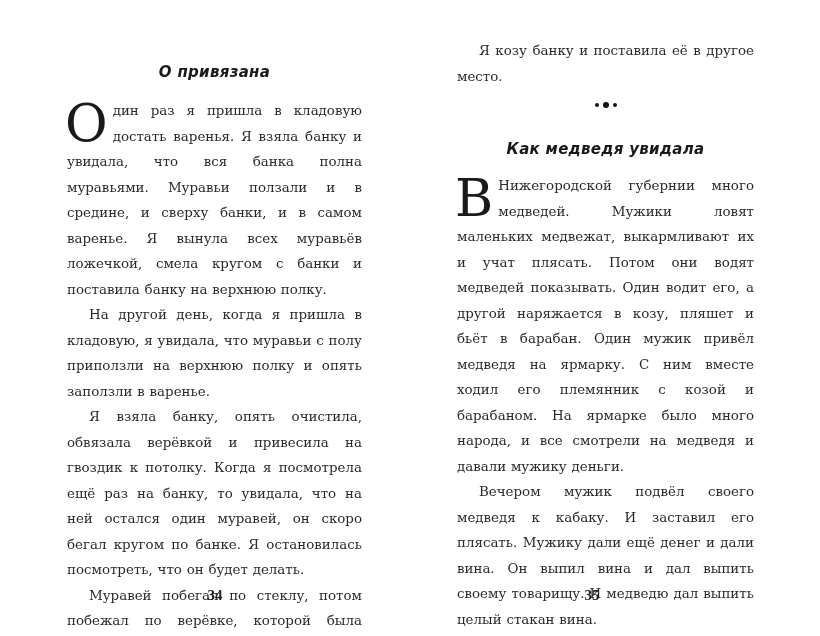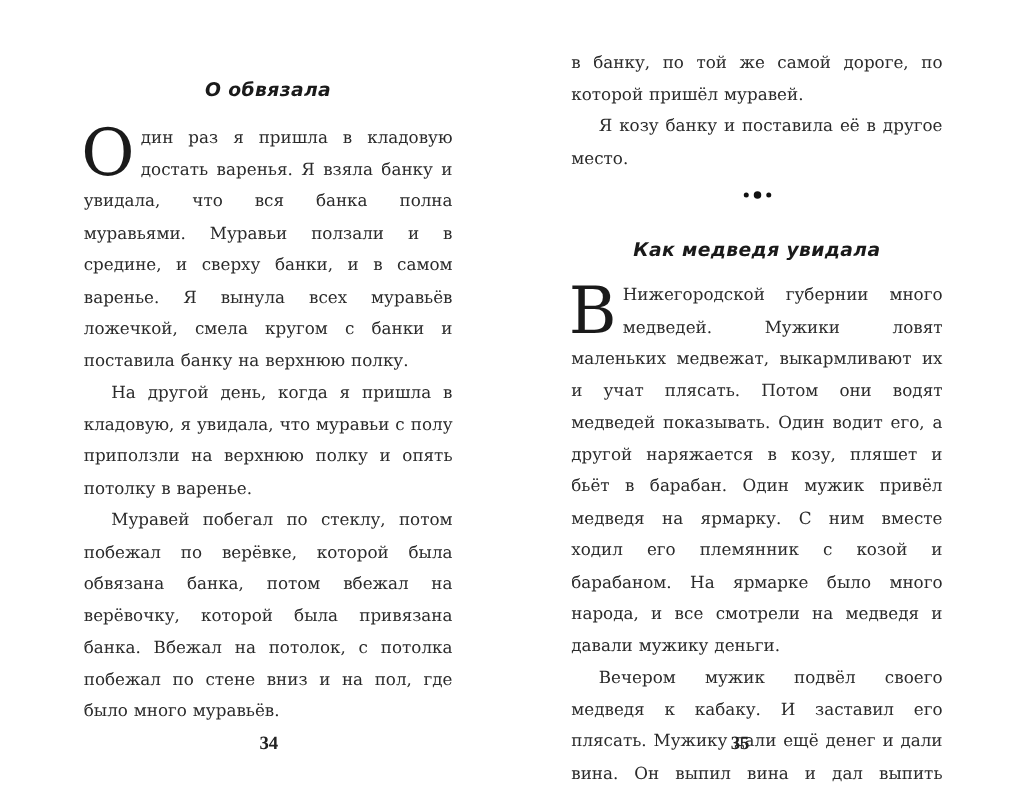--- a/index.html
+++ b/index.html
@@ -42,32 +42,32 @@
     font-family:Liberation Serif, serif; font-weight:bold; font-size:15px; color:#222;
   }
   .page.left .pagenum { left:195px; }
   .page.right .pagenum { left:162px;text-align:center; }
 </style>
 </head>
 <body>
 
 <div class="page left">
   <div class="col">
-    <h2 class="title">О обвязала</h2>
+    <h2 class="title">О привязана</h2>
     <p class="para drop"><span class="dropcap">О</span><span>дин раз я пришла в кладовую достать варенья. Я взяла банку и увидала, что вся банка полна муравьями. Муравьи ползали и в средине, и сверху банки, и в самом варенье. Я вынула всех муравьёв ложечкой, смела кругом с банки и поставила банку на верхнюю полку.</span></p>
-    <p class="para">На другой день, когда я пришла в кладовую, я увидала, что муравьи с полу приползли на верхнюю полку и опять потолку в варенье.</p>
+    <p class="para">На другой день, когда я пришла в кладовую, я увидала, что муравьи с полу приползли на верхнюю полку и опять заползли в варенье.</p>
+    <p class="para">Я взяла банку, опять очистила, обвязала верёвкой и привесила на гвоздик к потолку. Когда я посмотрела ещё раз на банку, то увидала, что на ней остался один муравей, он скоро бегал кругом по банке. Я остановилась посмотреть, что он будет делать.</p>
     <p class="para">Муравей побегал по стеклу, потом побежал по верёвке, которой была обвязана банка, потом вбежал на верёвочку, которой была привязана банка. Вбежал на потолок, с потолка побежал по стене вниз и на пол, где было много муравьёв.</p>
 
   </div>
   <div class="pagenum">34</div>
 </div>
 
 <div class="page right">
   <div class="col">
-    <p class="para noindent">в банку, по той же самой дороге, по которой пришёл муравей.</p>
     <p class="para">Я козу банку и поставила её в другое место.</p>
     <div class="ornament">
       <span class="dot-s"></span><span class="dot-l"></span><span class="dot-s"></span>
     </div>
     <h2 class="title">Как медведя увидала</h2>
     <p class="para drop"><span class="dropcap">В</span><span>Нижегородской губернии много медведей. Мужики ловят маленьких медвежат, выкармливают их и учат плясать. Потом они водят медведей показывать. Один водит его, а другой наряжается в козу, пляшет и бьёт в барабан. Один мужик привёл медведя на ярмарку. С ним вместе ходил его племянник с козой и барабаном. На ярмарке было много народа, и все смотрели на медведя и давали мужику деньги.</span></p>
     <p class="para">Вечером мужик подвёл своего медведя к кабаку. И заставил его плясать. Мужику дали ещё денег и дали вина. Он выпил вина и дал выпить своему товарищу. И медведю дал выпить целый стакан вина.</p>
 
   </div>
   <div class="pagenum">35</div>

